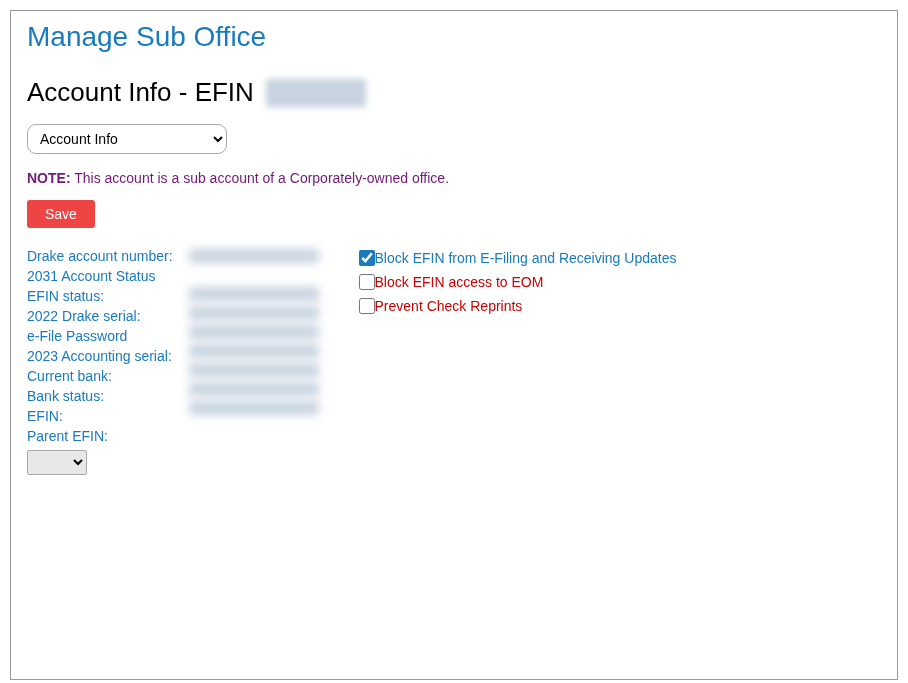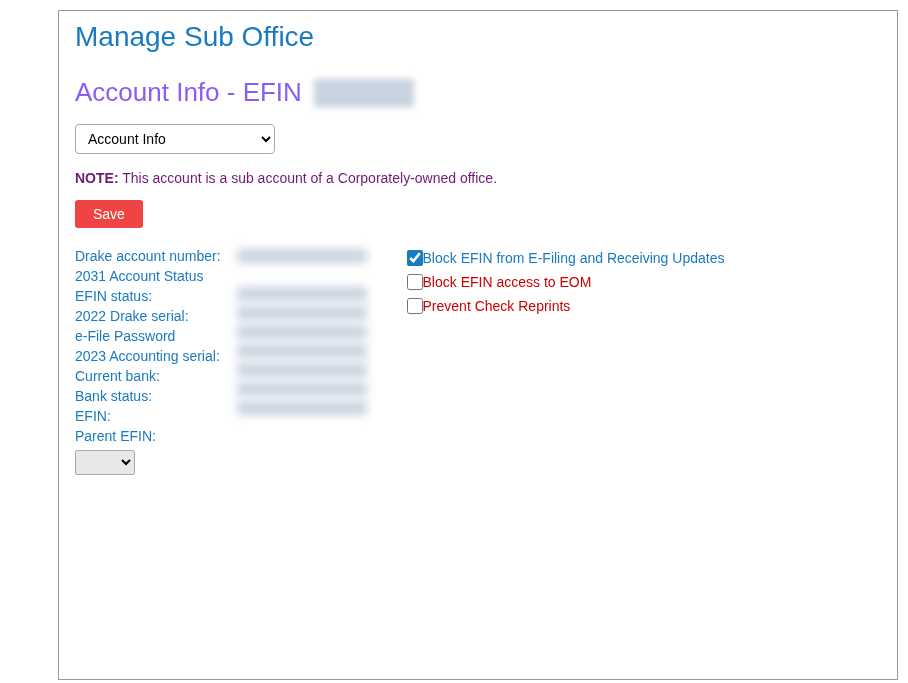--- a/index.html
+++ b/index.html
@@ -14,34 +14,33 @@
       background: #fff;
       color: #333;
       padding: 10px;
     }
 
     .page-container {
       max-width: 900px;
       border: 1px solid #999;
       padding: 10px 16px 30px 16px;
       min-height: 670px;
-      margin-left: 48px;
     }
 
     .page-title {
       font-size: 28px;
       color: #1a7abf;
       font-weight: normal;
       margin-bottom: 20px;
       padding-bottom: 4px;
     }
 
     .account-info-title {
       font-size: 26px;
-      color: #8b5cf6;
+      color: #000000;
       font-weight: normal;
       margin-bottom: 16px;
       display: flex;
       align-items: center;
       gap: 12px;
     }
 
     .efin-blur {
       display: inline-block;
       width: 100px;
@@ -52,21 +51,21 @@
     }
 
     .dropdown-row {
       margin-bottom: 16px;
     }
 
     .dropdown-row select {
       width: 200px;
       padding: 5px 8px;
       border: 1px solid #aaa;
-      border-radius: 4px;
+      border-radius: 9px;
       font-size: 14px;
       background: #fff;
       cursor: pointer;
     }
 
     .note-text {
       margin-bottom: 14px;
       font-size: 14px;
       color: #701a75;
     }

